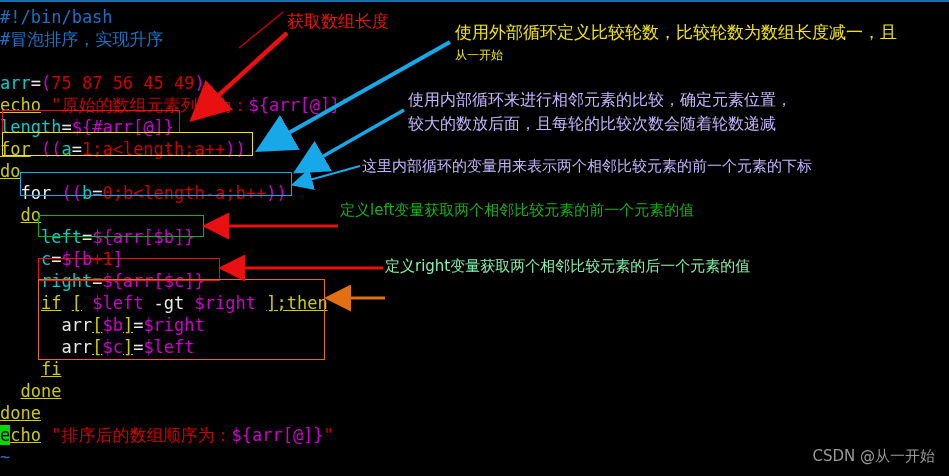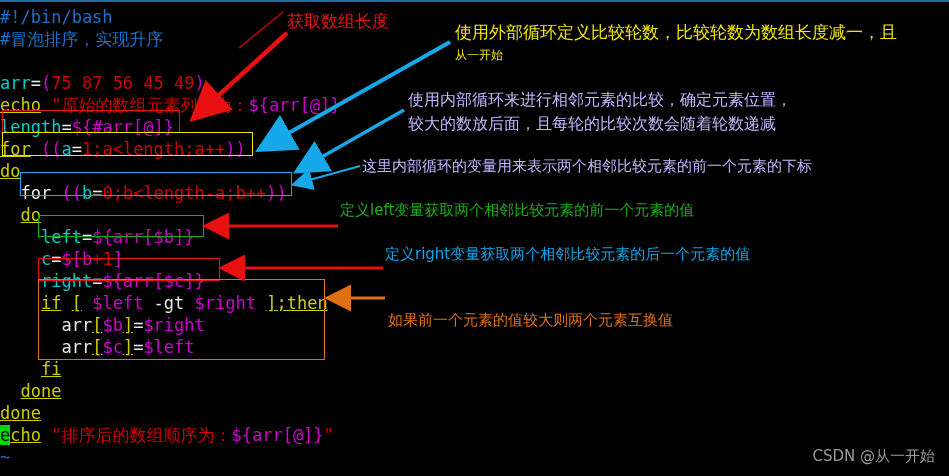--- a/index.html
+++ b/index.html
@@ -26,21 +26,21 @@
   .c-str   {color:#cd0000;}
   .c-kw    {color:#cdcd00;text-decoration:underline;}
   .c-paren {color:#cd00cd;}
   .cursor  {background:#00d700;color:#000000;}
   
   .anno{position:absolute;white-space:pre;font-family:"DejaVu Sans","Liberation Sans",sans-serif;}
   .a-red   {color:#e81010;}
   .a-yellow{color:#f2e600;}
   .a-blue  {color:#c4b5fd;}
   .a-green {color:#16b016;}
-  .a-dred  {color:#0ea5e9;}
+  .a-dred  {color:#86efac;margin-top:12px;}
   .a-orange{color:#e07010;}
   
   .box{position:absolute;border:1px solid #fff;box-sizing:border-box;}
   .b-red   {border-color:#e81010;}
   .b-yellow{border-color:#f2e600;}
   .b-blue  {border-color:#16a8e8;}
   .b-green {border-color:#16b016;}
   .b-orange{border-color:#e07010;}
   
   #arrows{position:absolute;left:0;top:0;width:949px;height:476px;pointer-events:none;}
@@ -74,21 +74,20 @@
 
   <div class="anno a-blue" style="left:408px;top:90px;font-size:16px;">使用内部循环来进行相邻元素的比较，确定元素位置，</div>
   <div class="anno a-blue" style="left:408px;top:114px;font-size:16px;">较大的数放后面，且每轮的比较次数会随着轮数递减</div>
 
   <div class="anno a-blue" style="left:362px;top:157px;font-size:15px;">这里内部循环的变量用来表示两个相邻比较元素的前一个元素的下标</div>
 
   <div class="anno a-green" style="left:340px;top:201px;font-size:15px;">定义left变量获取两个相邻比较元素的前一个元素的值</div>
 
   <div class="anno a-dred" style="left:385px;top:245px;font-size:15px;">定义right变量获取两个相邻比较元素的后一个元素的值</div>
 
-  <div class="anno a-orange" style="left:388px;top:311px;font-size:15px;">如果前一个元素的值较大则两个元素互换值</div>
 
   <svg id="arrows" viewBox="0 0 949 476">
 
     <defs>
       <marker id="ah-red" markerWidth="9" markerHeight="9" refX="7" refY="4.5" orient="auto">
         <path d="M0,0 L9,4.5 L0,9 z" fill="#e81010"></path>
       </marker>
       <marker id="ah-blue" markerWidth="10" markerHeight="10" refX="8" refY="5" orient="auto">
         <path d="M0,0 L10,5 L0,10 z" fill="#16a8e8"></path>
       </marker>

